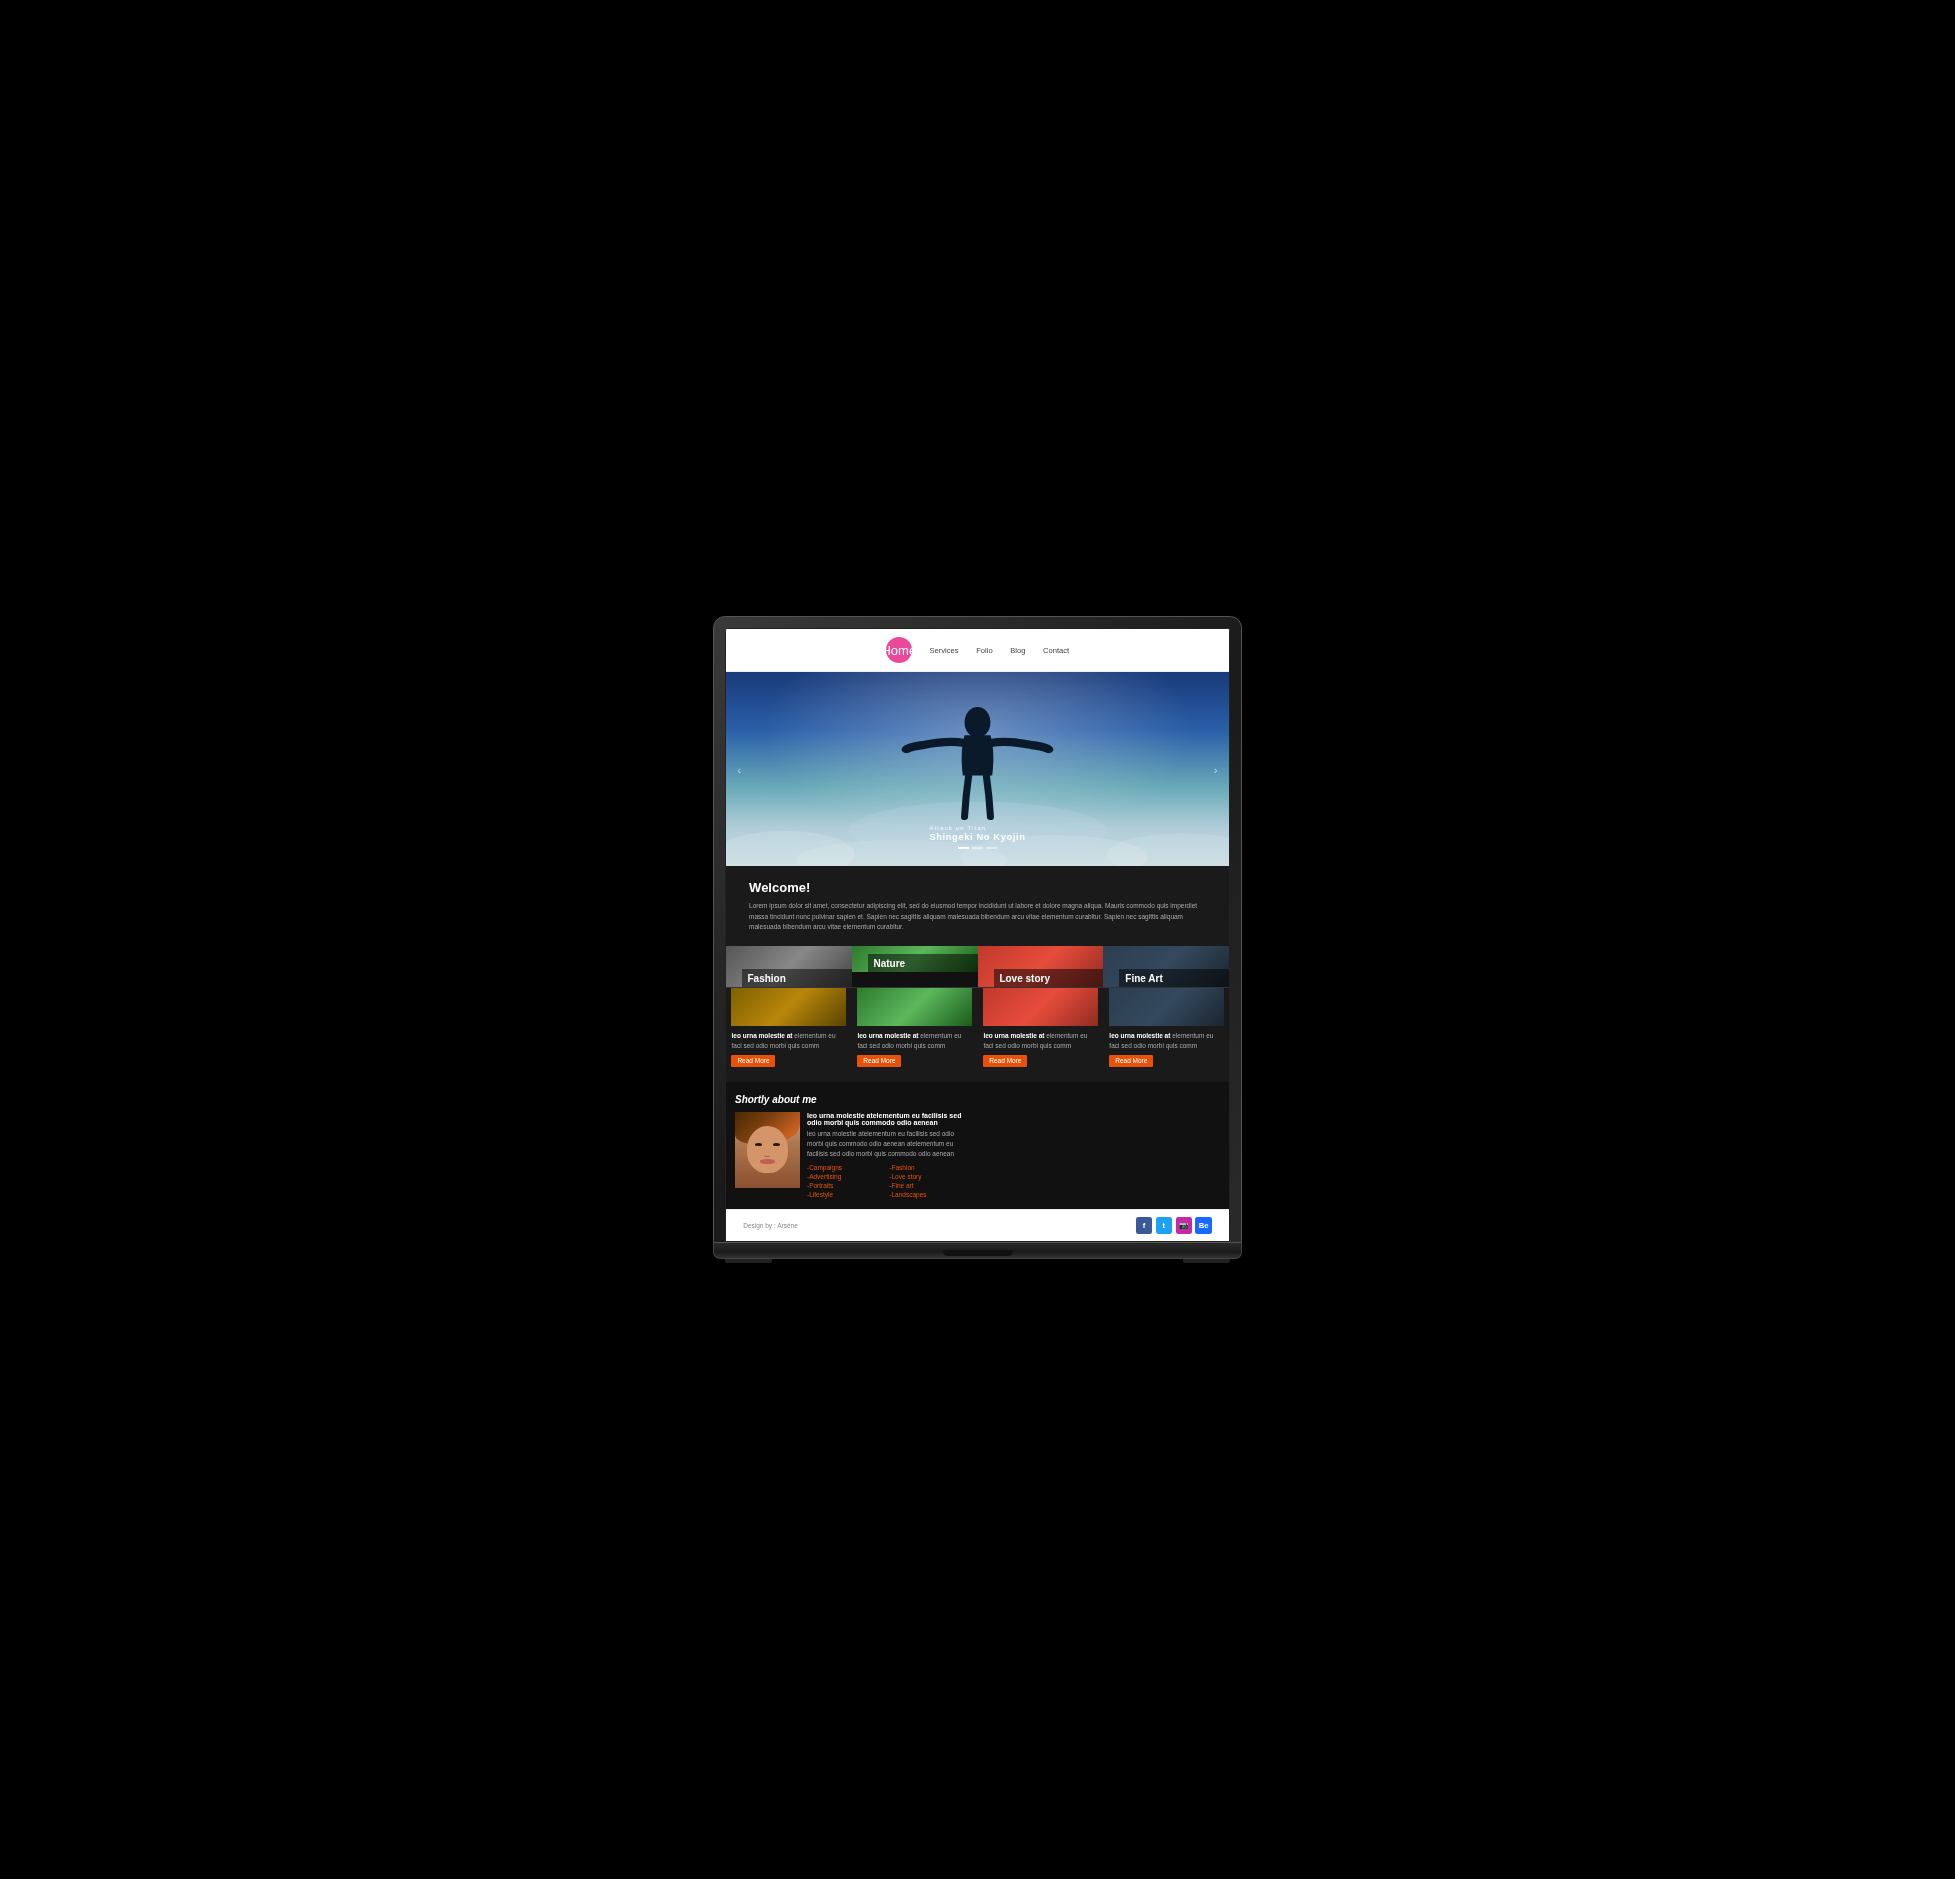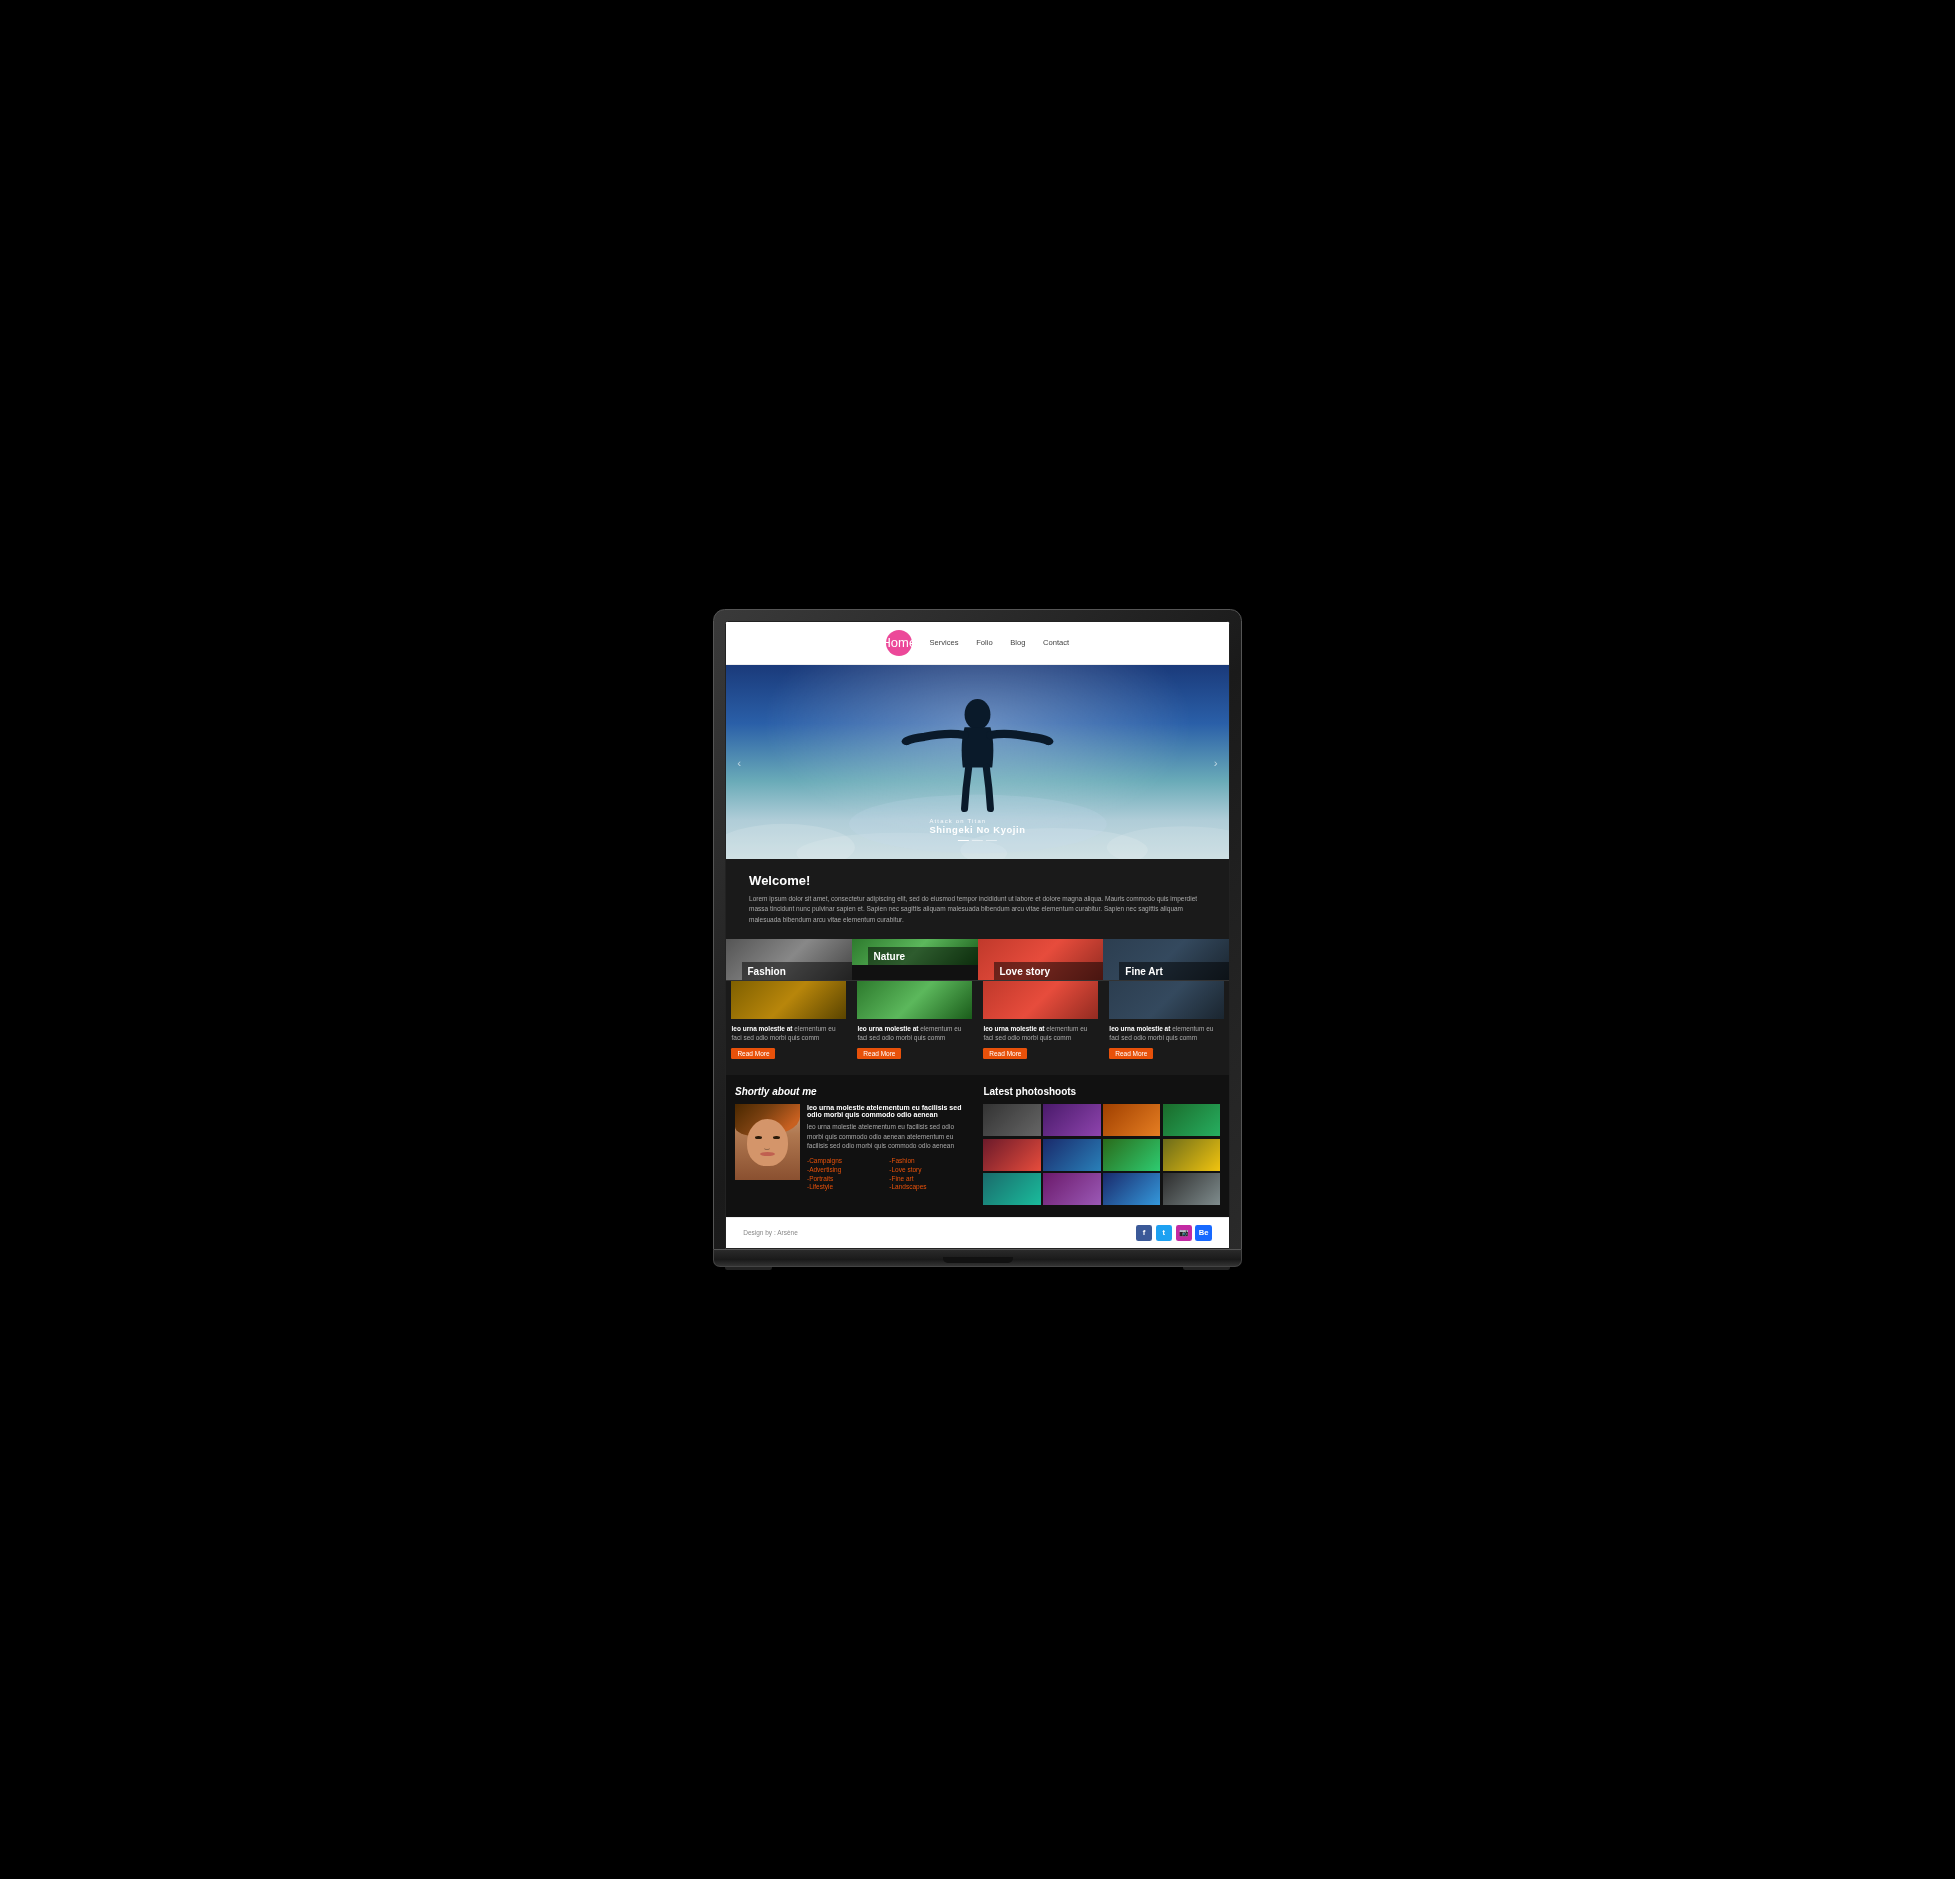--- a/index.html
+++ b/index.html
@@ -516,37 +516,20 @@
                 <span class="about-tag">-Advertising</span>
                 <span class="about-tag">-Love story</span>
                 <span class="about-tag">-Portraits</span>
                 <span class="about-tag">-Fine art</span>
                 <span class="about-tag">-Lifestyle</span>
                 <span class="about-tag">-Landscapes</span>
               </div>
             </div>
           </div>
 
-          <div class="latest-section">
-            <div class="latest-title">Latest photoshoots</div>
-            <div class="latest-grid">
-              <div class="latest-thumb img-latest1"></div>
-              <div class="latest-thumb img-latest2"></div>
-              <div class="latest-thumb img-latest3"></div>
-              <div class="latest-thumb img-latest4"></div>
-              <div class="latest-thumb img-latest5"></div>
-              <div class="latest-thumb img-latest6"></div>
-              <div class="latest-thumb img-latest7"></div>
-              <div class="latest-thumb img-latest8"></div>
-              <div class="latest-thumb img-latest9"></div>
-              <div class="latest-thumb img-latest10"></div>
-              <div class="latest-thumb img-latest11"></div>
-              <div class="latest-thumb img-latest12"></div>
-            </div>
-          </div>
         </div>
 
         <div class="footer">
           <div class="footer-credit">Design by : Arsène</div>
           <div class="social-icons">
             <div class="social-btn social-fb">f</div>
             <div class="social-btn social-tw">t</div>
             <div class="social-btn social-ig">📷</div>
             <div class="social-btn social-be">Be</div>
           </div>

